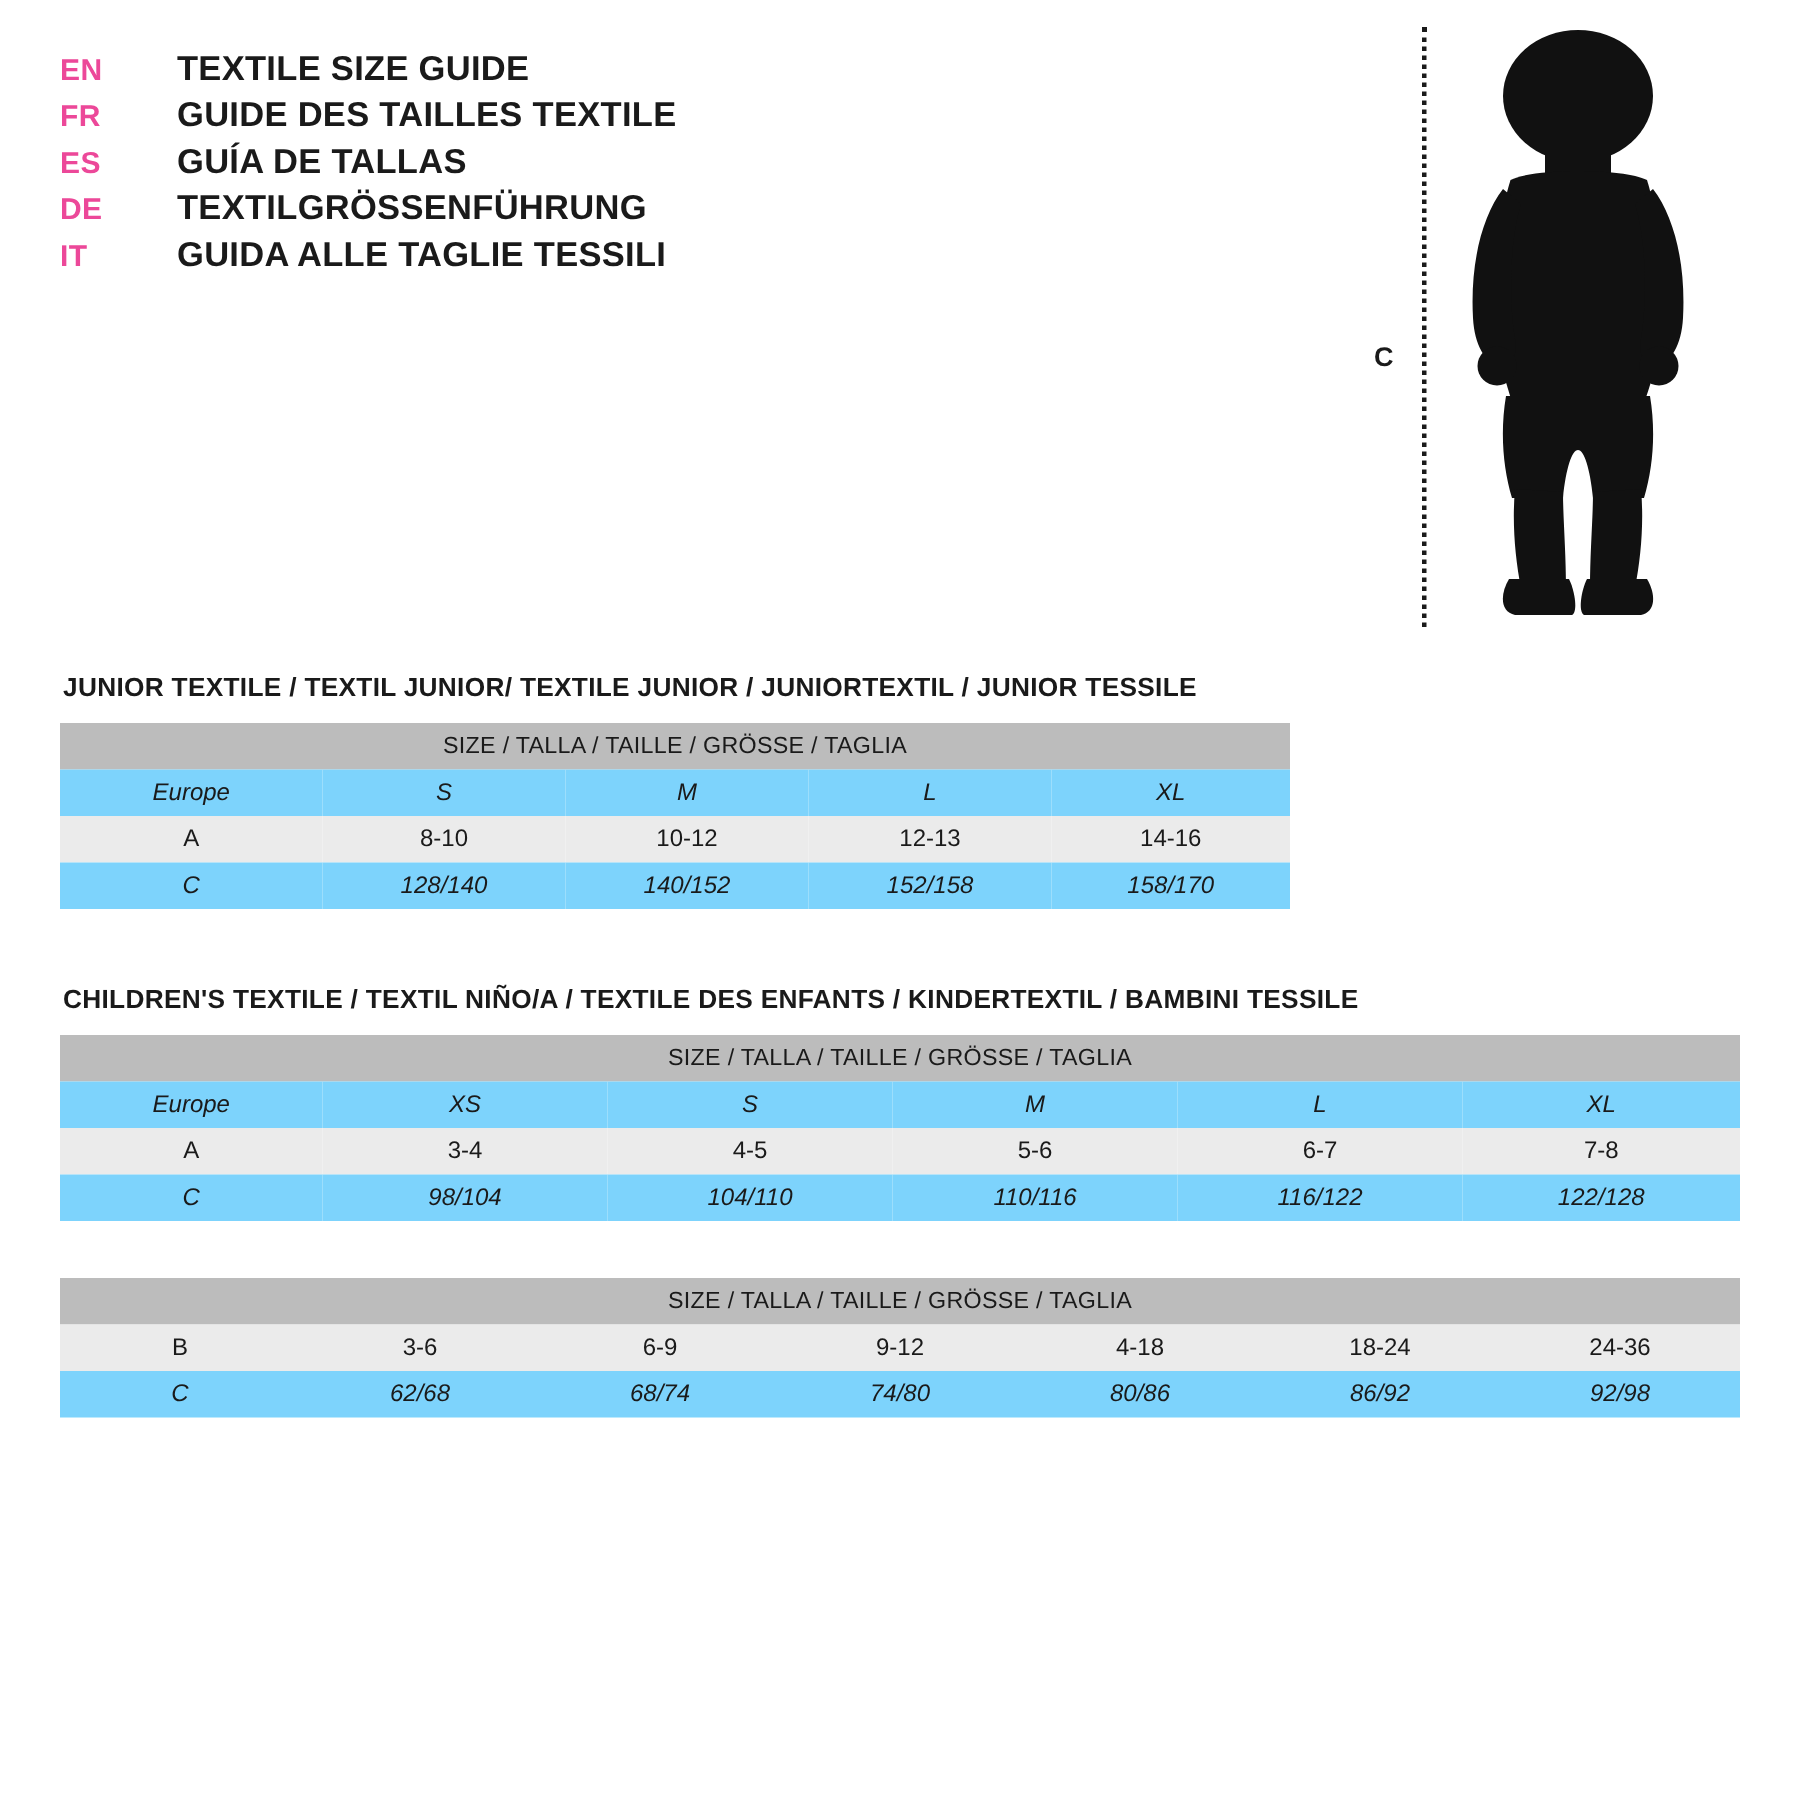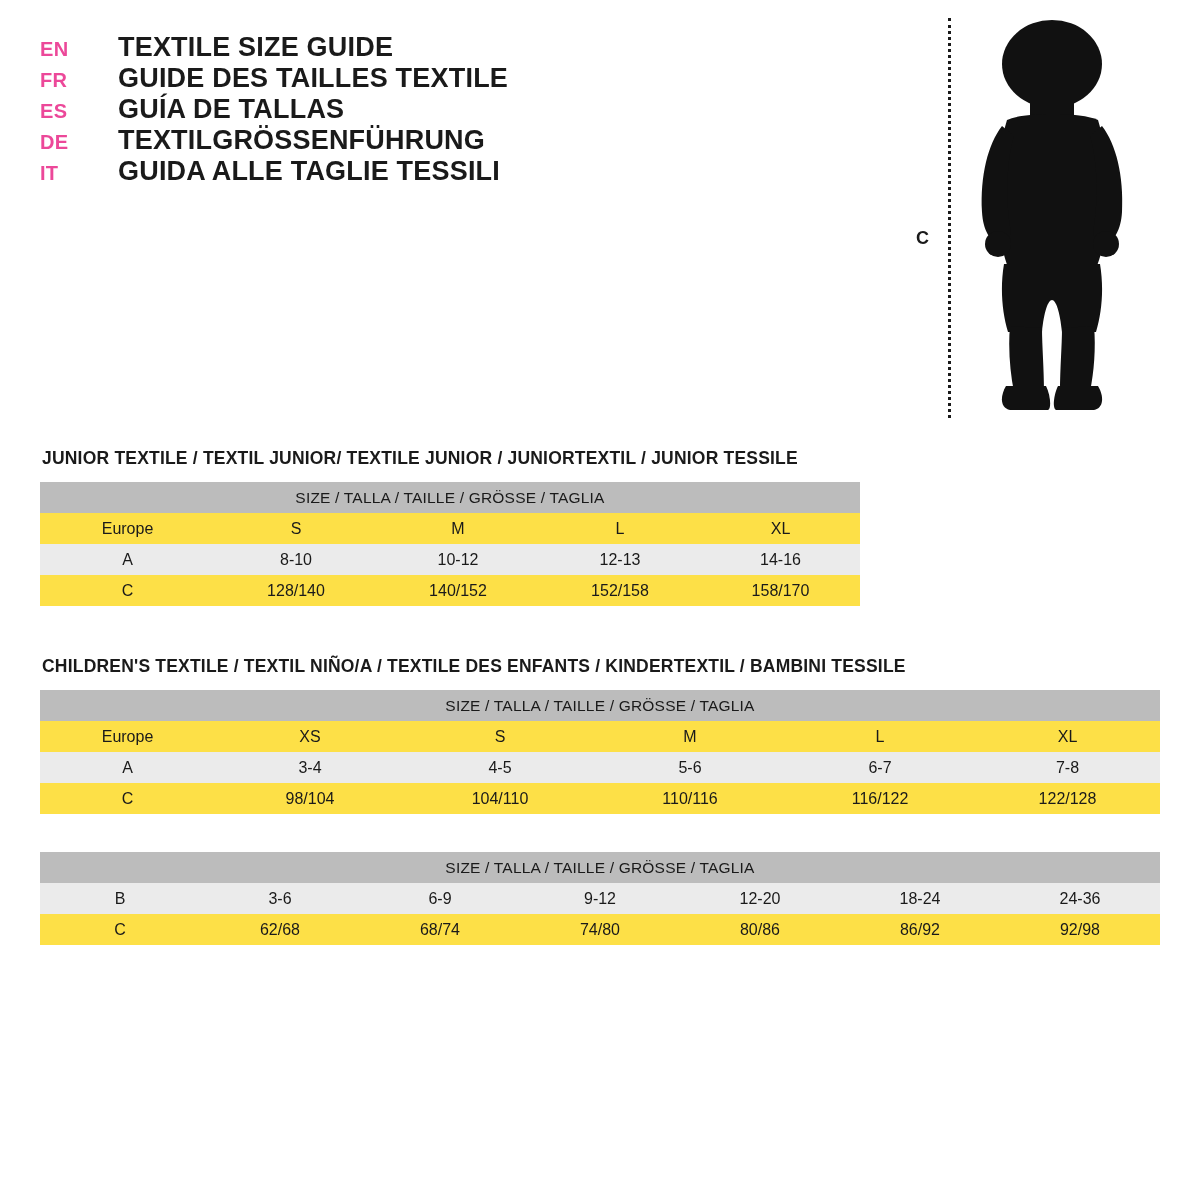--- a/index.html
+++ b/index.html
@@ -36,21 +36,21 @@
     height: 31px;
   }
   .lang-code {
     width: 78px;
     font-size: 20px;
     font-weight: 700;
     letter-spacing: 0.3px;
     color: #ec4899;
   }
   .lang-text {
-    font-size: 27px;
+    font-size: 23px;
     font-weight: 700;
     letter-spacing: 0.2px;
     color: #1a1a1a;
     text-transform: uppercase;
   }
 
   
   .figure-area {
     position: absolute;
     top: 10px;
@@ -111,21 +111,21 @@
   .hdr-bar td {
     background: #bcbcbc;
     font-weight: 700;
     text-align: left;
     font-size: 15.5px;
     letter-spacing: 0.2px;
     padding-left: 6px;
     height: 27px;
     text-transform: uppercase;
   }
-  .row-white td { background: #fde047; }
+  .row-white td { background: #7dd3fc; font-style: italic; }
   .row-grey td { background: #ebebeb; }
   td.rowlabel {
     text-align: left;
     padding-left: 6px;
     font-weight: 400;
   }
   .tbl-junior { width: 820px; }
   .tbl-children { width: 1120px; }
   .tbl-babies { width: 1120px; }
 
@@ -302,21 +302,21 @@
       </colgroup>
       <tbody>
         <tr class="hdr-bar">
           <td colspan="7">SIZE / TALLA / TAILLE / GRÖSSE / TAGLIA</td>
         </tr>
         <tr class="row-grey">
           <td class="rowlabel">B</td>
           <td>3-6</td>
           <td>6-9</td>
           <td>9-12</td>
-          <td>12-20</td>
+          <td>4-18</td>
           <td>18-24</td>
           <td>24-36</td>
         </tr>
         <tr class="row-white">
           <td class="rowlabel">C</td>
           <td>62/68</td>
           <td>68/74</td>
           <td>74/80</td>
           <td>80/86</td>
           <td>86/92</td>

